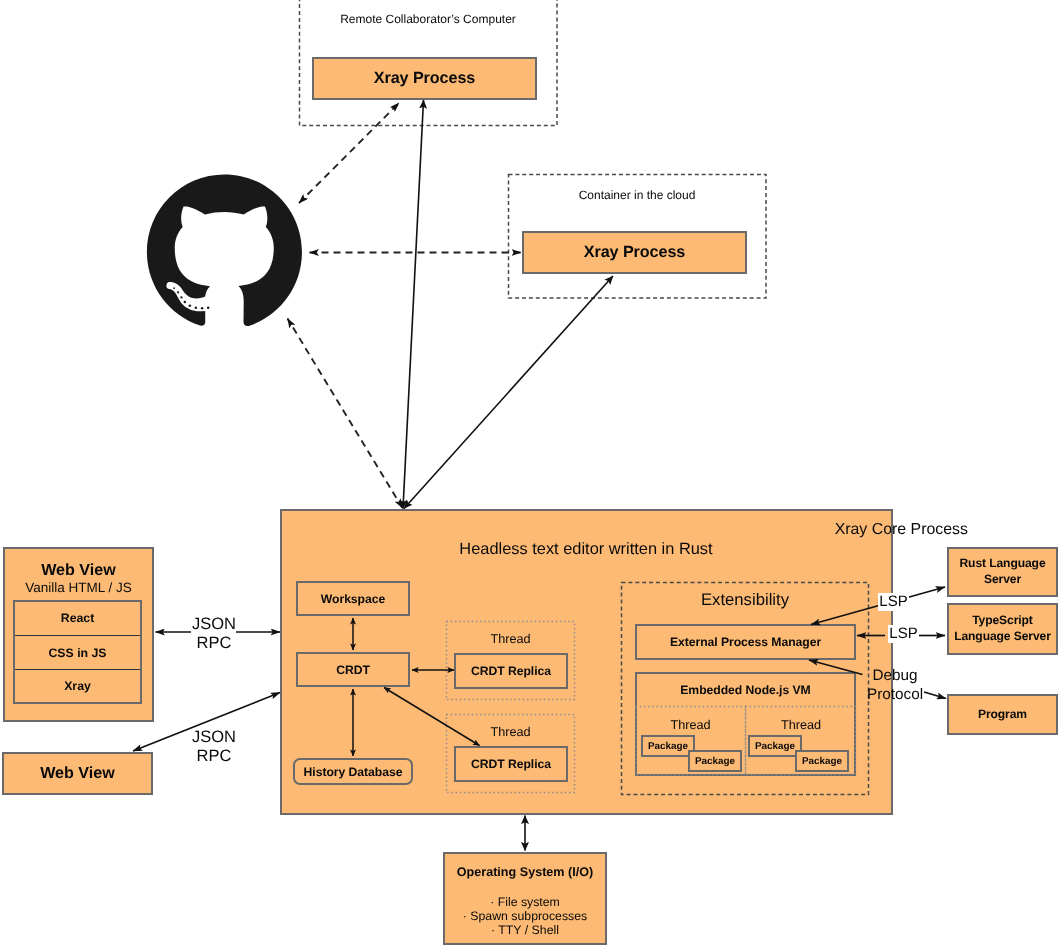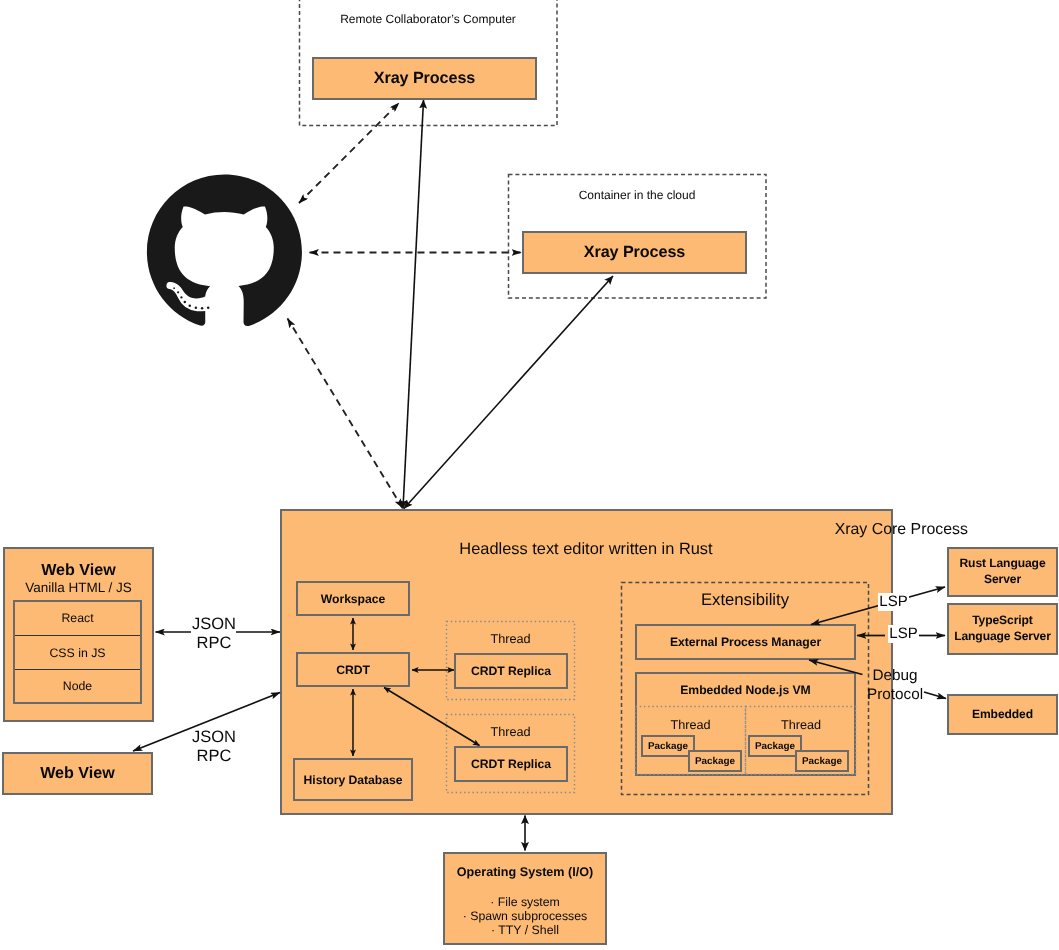--- a/index.html
+++ b/index.html
@@ -80,33 +80,33 @@
   #cloud-process { left: 522px; top: 231px; width: 225px; height: 43px; }
 
   
   #github-logo { position: absolute; left: 144px; top: 172px; width: 161px; height: 160px; }
 
   
   #webview-main { left: 3px; top: 547px; width: 151px; height: 175px; justify-content: flex-start; }
   .wv-title { font-weight: bold; font-size: 16.1px; margin-top: 12px; }
   .wv-sub { font-size: 13.5px; margin-top: 0px; }
   #webview-layers { left: 13px; top: 599.5px; width: 129px; height: 104.5px; padding: 0; justify-content: flex-start; }
-  .wv-layer { width: 100%; height: 35.6px; display: flex; align-items: center; justify-content: center; font-weight: normal; font-size: 12.3px; box-sizing: border-box; border-bottom: 1.5px solid #333; }
+  .wv-layer { width: 100%; height: 35.6px; display: flex; align-items: center; justify-content: center; font-weight: bold; font-size: 12.3px; box-sizing: border-box; border-bottom: 1.5px solid #333; }
   .wv-layer:last-child { border-bottom: none; height: 33px; }
   #webview-second { left: 2px; top: 752px; width: 151px; height: 43px; }
   .wv-title2 { font-weight: bold; font-size: 16.1px; }
 
   
   #core-box { left: 280px; top: 509px; width: 613px; height: 306px; }
   .core-title { position: absolute; left: 280px; top: 521px; width: 688px; text-align: right; font-weight: normal; font-size: 15.9px; }
   .core-sub { position: absolute; left: 280px; top: 540px; width: 612px; text-align: center; font-size: 16.4px; }
 
   #workspace { left: 296px; top: 581px; width: 114px; height: 35px; }
   #crdt { left: 296px; top: 652px; width: 114px; height: 35px; }
-  #history-db { left: 293px; top: 758px; width: 120px; height: 43px; }
+  #history-db { left: 293px; top: 758px; width: 120px; height: 27px; border-radius: 7px; }
 
   #thread1 { left: 446px; top: 621px; width: 129px; height: 79px; justify-content: flex-start; }
   .thread-label { font-size: 12.7px; margin-top: 11px; }
   #replica1 { left: 454px; top: 653px; width: 114px; height: 36px; }
   #thread2 { left: 446px; top: 714px; width: 129px; height: 79px; justify-content: flex-start; }
   #replica2 { left: 454px; top: 746px; width: 114px; height: 36px; }
 
   
   #extensibility { left: 621px; top: 582px; width: 248px; height: 213px; justify-content: flex-start; }
   #ext-label { margin-top: 8px; font-size: 16.7px; }
@@ -188,21 +188,21 @@
     </svg>
   </div>
 
   <div class="node solid" id="webview-main">
     <div class="wv-title">Web View</div>
     <div class="wv-sub">Vanilla HTML / JS</div>
   </div>
   <div class="node solid" id="webview-layers">
     <div class="wv-layer">React</div>
     <div class="wv-layer">CSS in JS</div>
-    <div class="wv-layer">Node</div>
+    <div class="wv-layer">Xray</div>
   </div>
 
   <div class="node solid" id="webview-second">
     <div class="wv-title2">Web View</div>
   </div>
 
   <div class="node solid" id="core-box"></div>
   <div id="core-title" class="core-title">Xray Core Process</div>
   <div id="core-sub" class="core-sub">Headless text editor written in Rust</div>
 
@@ -257,21 +257,21 @@
     <div class="pkg-label">Package</div>
   </div>
 
   <div class="node solid" id="rust-ls">
     <div class="bold-label">Rust Language Server</div>
   </div>
   <div class="node solid" id="ts-ls">
     <div class="bold-label">TypeScript Language Server</div>
   </div>
   <div class="node solid" id="program">
-    <div class="bold-label">Embedded</div>
+    <div class="bold-label">Program</div>
   </div>
 
   <div class="node solid" id="os-box">
     <div class="os-title">Operating System (I/O)</div>
     <div class="os-bullets">
       <div>· File system</div>
       <div>· Spawn subprocesses</div>
       <div>· TTY / Shell</div>
     </div>
   </div>

